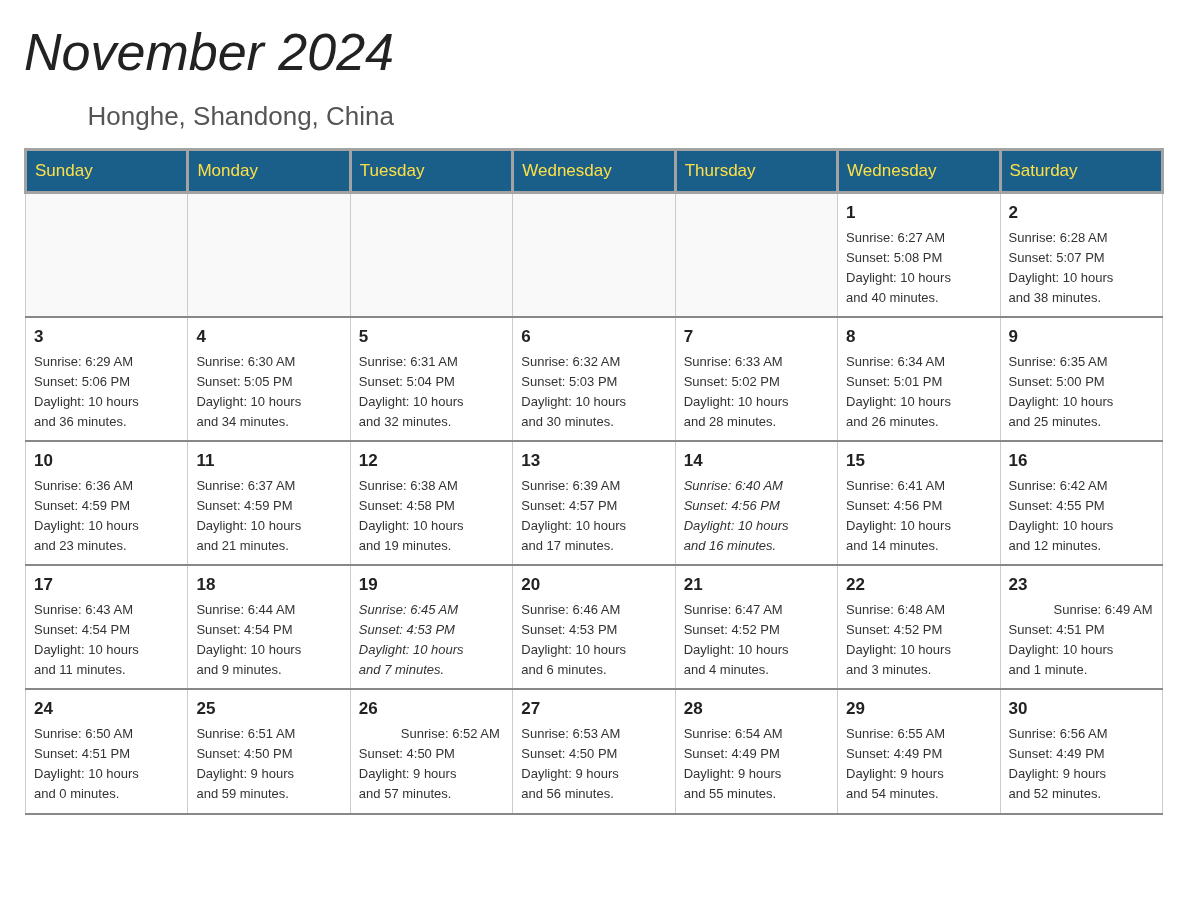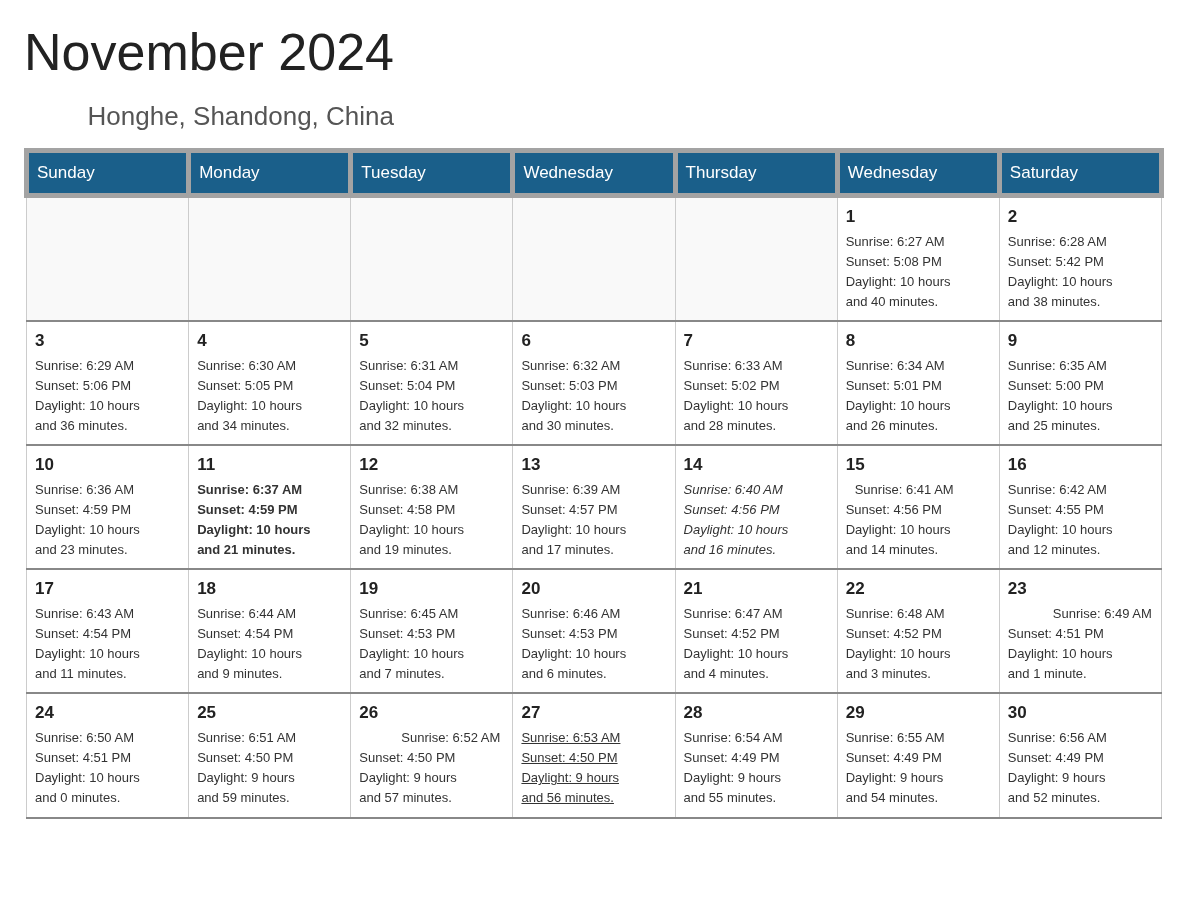--- a/index.html
+++ b/index.html
@@ -34,39 +34,40 @@
       line-height: 1;
     }
     .title-area {
       text-align: right;
     }
     .month-title {
       font-size: 52px;
       font-weight: normal;
       color: #222;
       line-height: 1.1;
+      font-style: italic;
     }
     .location-title {
       font-size: 26px;
       color: #555;
       margin-top: 20px;
     }
     .calendar-table {
       width: 100%;
       border-collapse: collapse;
       border: 1px solid #aaa;
     }
     .calendar-table th {
       background-color: #1a5f8a;
-      color: #ffffff;
+      color: #fde047;
       font-size: 17px;
       font-weight: normal;
       padding: 10px 8px;
       text-align: left;
-      border: 5px solid #a3a3a3;
+      border: 3px solid #a3a3a3;
     }
     .calendar-table td {
       vertical-align: top;
       padding: 6px 8px 8px 8px;
       border: 1px solid #ccc;
       min-height: 110px;
       width: 14.28%;
       font-size: 13px;
       color: #333;
       line-height: 1.5;
@@ -115,21 +116,21 @@
         <td class="empty-cell"></td>
         <td class="empty-cell"></td>
         <td class="empty-cell"></td>
         <td class="empty-cell"></td>
         <td class="empty-cell"></td>
         <td><span class="day-number">1</span><span class="day-info" style="white-space: pre-line;">Sunrise: 6:27 AM
 Sunset: 5:08 PM
 Daylight: 10 hours
 and 40 minutes.</span></td>
         <td><span class="day-number">2</span><span class="day-info" style="white-space: pre-line;">Sunrise: 6:28 AM
-Sunset: 5:42 PM
+Sunset: 5:07 PM
 Daylight: 10 hours
 and 38 minutes.</span></td>
       </tr>
       <tr>
         <td><span class="day-number">3</span><span class="day-info" style="white-space: pre-line;">Sunrise: 6:29 AM
 Sunset: 5:06 PM
 Daylight: 10 hours
 and 36 minutes.</span></td>
         <td><span class="day-number">4</span><span class="day-info" style="white-space: pre-line;">Sunrise: 6:30 AM
 Sunset: 5:05 PM
@@ -154,55 +155,55 @@
         <td><span class="day-number">9</span><span class="day-info" style="white-space: pre-line; margin-top: 42px;">Sunrise: 6:35 AM
 Sunset: 5:00 PM
 Daylight: 10 hours
 and 25 minutes.</span></td>
       </tr>
       <tr>
         <td><span class="day-number">10</span><span class="day-info" style="white-space: pre-line;">Sunrise: 6:36 AM
 Sunset: 4:59 PM
 Daylight: 10 hours
 and 23 minutes.</span></td>
-        <td><span class="day-number">11</span><span class="day-info" style="white-space: pre-line; font-weight: bold;">Sunrise: 6:37 AM
+        <td><span class="day-number">11</span><span class="day-info" style="white-space: pre-line;">Sunrise: 6:37 AM
 Sunset: 4:59 PM
 Daylight: 10 hours
 and 21 minutes.</span></td>
         <td><span class="day-number">12</span><span class="day-info" style="white-space: pre-line;">Sunrise: 6:38 AM
 Sunset: 4:58 PM
 Daylight: 10 hours
 and 19 minutes.</span></td>
         <td><span class="day-number">13</span><span class="day-info" style="white-space: pre-line;">Sunrise: 6:39 AM
 Sunset: 4:57 PM
 Daylight: 10 hours
 and 17 minutes.</span></td>
         <td><span class="day-number">14</span><span class="day-info" style="white-space: pre-line; font-style: italic;">Sunrise: 6:40 AM
 Sunset: 4:56 PM
 Daylight: 10 hours
 and 16 minutes.</span></td>
-        <td><span class="day-number">15</span><span class="day-info" style="white-space: pre-line; margin-left: 9px;">Sunrise: 6:41 AM
+        <td><span class="day-number">15</span><span class="day-info" style="white-space: pre-line;">Sunrise: 6:41 AM
 Sunset: 4:56 PM
 Daylight: 10 hours
 and 14 minutes.</span></td>
         <td><span class="day-number">16</span><span class="day-info" style="white-space: pre-line;">Sunrise: 6:42 AM
 Sunset: 4:55 PM
 Daylight: 10 hours
 and 12 minutes.</span></td>
       </tr>
       <tr>
         <td><span class="day-number">17</span><span class="day-info" style="white-space: pre-line;">Sunrise: 6:43 AM
 Sunset: 4:54 PM
 Daylight: 10 hours
 and 11 minutes.</span></td>
         <td><span class="day-number">18</span><span class="day-info" style="white-space: pre-line;">Sunrise: 6:44 AM
 Sunset: 4:54 PM
 Daylight: 10 hours
 and 9 minutes.</span></td>
-        <td><span class="day-number">19</span><span class="day-info" style="white-space: pre-line;">Sunrise: 6:45 AM
+        <td><span class="day-number">19</span><span class="day-info" style="white-space: pre-line; font-style: italic;">Sunrise: 6:45 AM
 Sunset: 4:53 PM
 Daylight: 10 hours
 and 7 minutes.</span></td>
         <td><span class="day-number">20</span><span class="day-info" style="white-space: pre-line;">Sunrise: 6:46 AM
 Sunset: 4:53 PM
 Daylight: 10 hours
 and 6 minutes.</span></td>
         <td><span class="day-number">21</span><span class="day-info" style="white-space: pre-line;">Sunrise: 6:47 AM
 Sunset: 4:52 PM
 Daylight: 10 hours
@@ -222,21 +223,21 @@
 Daylight: 10 hours
 and 0 minutes.</span></td>
         <td><span class="day-number">25</span><span class="day-info" style="white-space: pre-line;">Sunrise: 6:51 AM
 Sunset: 4:50 PM
 Daylight: 9 hours
 and 59 minutes.</span></td>
         <td><span class="day-number">26</span><span class="day-info" style="white-space: pre-line; margin-left: 42px;">Sunrise: 6:52 AM
 Sunset: 4:50 PM
 Daylight: 9 hours
 and 57 minutes.</span></td>
-        <td><span class="day-number">27</span><span class="day-info" style="white-space: pre-line; text-decoration: underline;">Sunrise: 6:53 AM
+        <td><span class="day-number">27</span><span class="day-info" style="white-space: pre-line;">Sunrise: 6:53 AM
 Sunset: 4:50 PM
 Daylight: 9 hours
 and 56 minutes.</span></td>
         <td><span class="day-number">28</span><span class="day-info" style="white-space: pre-line;">Sunrise: 6:54 AM
 Sunset: 4:49 PM
 Daylight: 9 hours
 and 55 minutes.</span></td>
         <td><span class="day-number">29</span><span class="day-info" style="white-space: pre-line;">Sunrise: 6:55 AM
 Sunset: 4:49 PM
 Daylight: 9 hours

